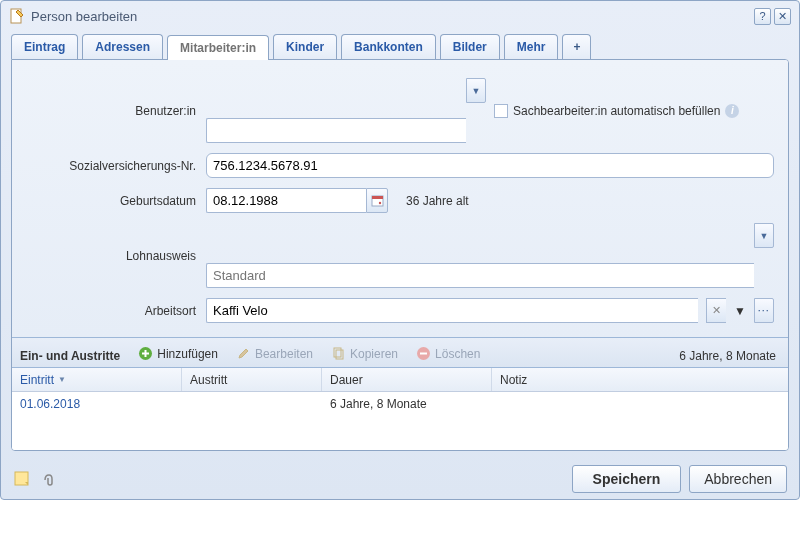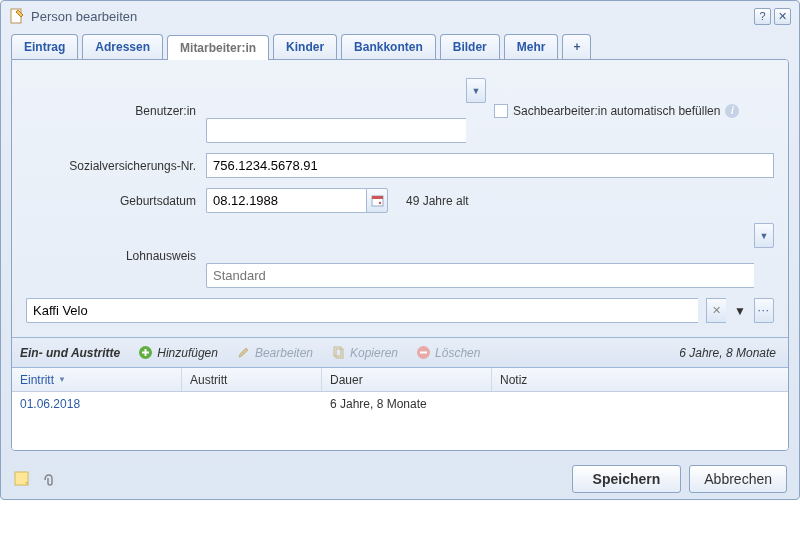--- a/index.html
+++ b/index.html
@@ -11,38 +11,38 @@
 .titlebar .win-btn { width: 17px; height: 17px; border: 1px solid #8da5c5; border-radius: 2px; background: linear-gradient(#fff, #dbe6f4); color: #3b5a87; font-size: 11px; margin-left: 3px; display: flex; align-items: center; justify-content: center; cursor: pointer; }
 .tabbar { display: flex; gap: 4px; padding: 0 10px; height: 28px; align-items: flex-end; }
 .tab { padding: 5px 12px; border: 1px solid #8da5c5; border-bottom: none; border-radius: 4px 4px 0 0; background: linear-gradient(#f8faff, #e4ecf7); color: #2a5aa7; font-weight: bold; cursor: pointer; font-size: 12px; }
 .tab.active { background: #fff; color: #737373; position: relative; top: 1px; }
 .tab.plus { padding: 5px 10px; color: #3b5a87; }
 .content { background: #fff; border: 1px solid #8da5c5; border-radius: 0 4px 4px 4px; margin: 0 10px 8px 10px; flex: 1; display: flex; flex-direction: column; overflow: hidden; }
 .form-area { background: linear-gradient(#eef3fa, #e6edf7); padding: 18px 14px 14px 14px; border-bottom: 1px solid #9db7d8; }
 .form-row { display: flex; align-items: center; margin-bottom: 10px; }
 .form-label { width: 180px; text-align: right; padding-right: 10px; color: #333; }
 .form-field { flex: 1; display: flex; align-items: center; gap: 8px; }
-.text-input { border: 1px solid #a5b8d4; background: #fff; height: 25px; padding: 2px 6px; font-size: 13px; border-radius: 0; }
+.text-input { border: 1px solid #a5b8d4; background: #fff; height: 25px; padding: 2px 6px; font-size: 13px; border-radius: 6px; }
 .combo { display: flex; flex: 1; }
 .combo .text-input { flex: 1; border-right: none; border-radius: 2px 0 0 2px; margin-top: 40px; }
 .combo .trigger, .clear-btn, .more-btn { width: 20px; height: 25px; border: 1px solid #a5b8d4; background: linear-gradient(#f8faff, #dce7f5); display: flex; align-items: center; justify-content: center; cursor: pointer; color: #4a6a99; font-size: 9px; }
 .combo .trigger { border-radius: 0 2px 2px 0; }
 .date-field { display: flex; }
 .date-field .text-input { width: 160px; border-right: none; border-radius: 2px 0 0 2px; }
 .date-field .cal-btn { width: 22px; height: 25px; border: 1px solid #a5b8d4; background: linear-gradient(#f8faff, #dce7f5); display: flex; align-items: center; justify-content: center; cursor: pointer; border-radius: 0 2px 2px 0; }
 .age-text { color: #333; margin-left: 10px; }
 .checkbox-wrap { display: flex; align-items: center; gap: 5px; }
 .checkbox { width: 14px; height: 14px; border: 1px solid #a5b8d4; background: #fff; cursor: pointer; }
 .info-icon { width: 14px; height: 14px; border-radius: 50%; background: #c5d3e6; color: #fff; font-size: 10px; display: flex; align-items: center; justify-content: center; font-style: italic; font-weight: bold; }
 .placeholder-text { color: #999; }
 .workplace-row .text-input { border-right: none; border-radius: 2px 0 0 2px; }
 .workplace-row .clear-btn { border-right: none; color: #888; font-size: 11px; }
 .workplace-row .trigger { border-right: none; border-radius: 0; }
 .workplace-row .more-btn { border-radius: 0 2px 2px 0; letter-spacing: 1px; font-weight: bold; }
-.grid-toolbar { display: flex; align-items: center; padding: 4px 8px; background: linear-gradient(#e8eef8, #dbe5f2); border-bottom: 1px solid #9db7d8; height: 30px; gap: 6px; font-style: italic; }
+.grid-toolbar { display: flex; align-items: flex-end; padding: 4px 8px; background: linear-gradient(#e8eef8, #dbe5f2); border-bottom: 1px solid #9db7d8; height: 30px; gap: 6px; }
 .grid-title { font-weight: bold; color: #333; margin-right: 6px; }
 .tool-btn { display: flex; align-items: center; gap: 4px; padding: 2px 6px; cursor: pointer; color: #333; border-radius: 2px; }
 .tool-btn.disabled { color: #9aa6b8; cursor: default; }
 .tool-btn .ic { width: 15px; height: 15px; display: flex; align-items: center; justify-content: center; }
 .spacer { flex: 1; }
 .total-dur { color: #333; padding-right: 4px; }
 .grid-header { display: flex; background: linear-gradient(#f5f8fd, #e6edf7); border-bottom: 1px solid #c1cde0; height: 24px; align-items: center; font-weight: normal; color: #333; }
 .col { padding: 0 8px; border-right: 1px solid #d0dae9; height: 100%; display: flex; align-items: center; }
 .c1 { width: 170px; color: #2a5aa7; }
 .c2 { width: 140px; }
@@ -116,35 +116,36 @@
           <div class="date-field">
             <input class="text-input" value="08.12.1988" style="">
             <div class="cal-btn">
               <svg width="13" height="13" viewBox="0 0 13 13">
                   <rect x="1" y="2" width="11" height="10" fill="#fff" stroke="#9aaac5"></rect>
                   <rect x="1" y="2" width="11" height="3" fill="#c55"></rect>
                   <circle cx="9" cy="9" r="1.2" fill="#c55"></circle>
                 </svg>
             </div>
           </div>
-          <span class="age-text">49 Jahre alt</span>
+          <span class="age-text">36 Jahre alt</span>
         </div>
       </div>
 
       <div class="form-row">
         <div class="form-label">Lohnausweis</div>
         <div class="form-field">
           <div class="combo">
             <input class="text-input placeholder-text" readonly="" placeholder="Standard" style="">
             <div class="trigger">▼</div>
           </div>
         </div>
       </div>
 
       <div class="form-row" style="margin-bottom:0">
+        <div class="form-label">Arbeitsort</div>
         <div class="form-field workplace-row">
           <input class="text-input" style="flex: 1 1 0%;" value="Kaffi Velo">
           <div class="clear-btn">✕</div>
           <div class="trigger">▼</div>
           <div class="more-btn">···</div>
         </div>
       </div>
     </div>
 
     <div class="grid-toolbar">

